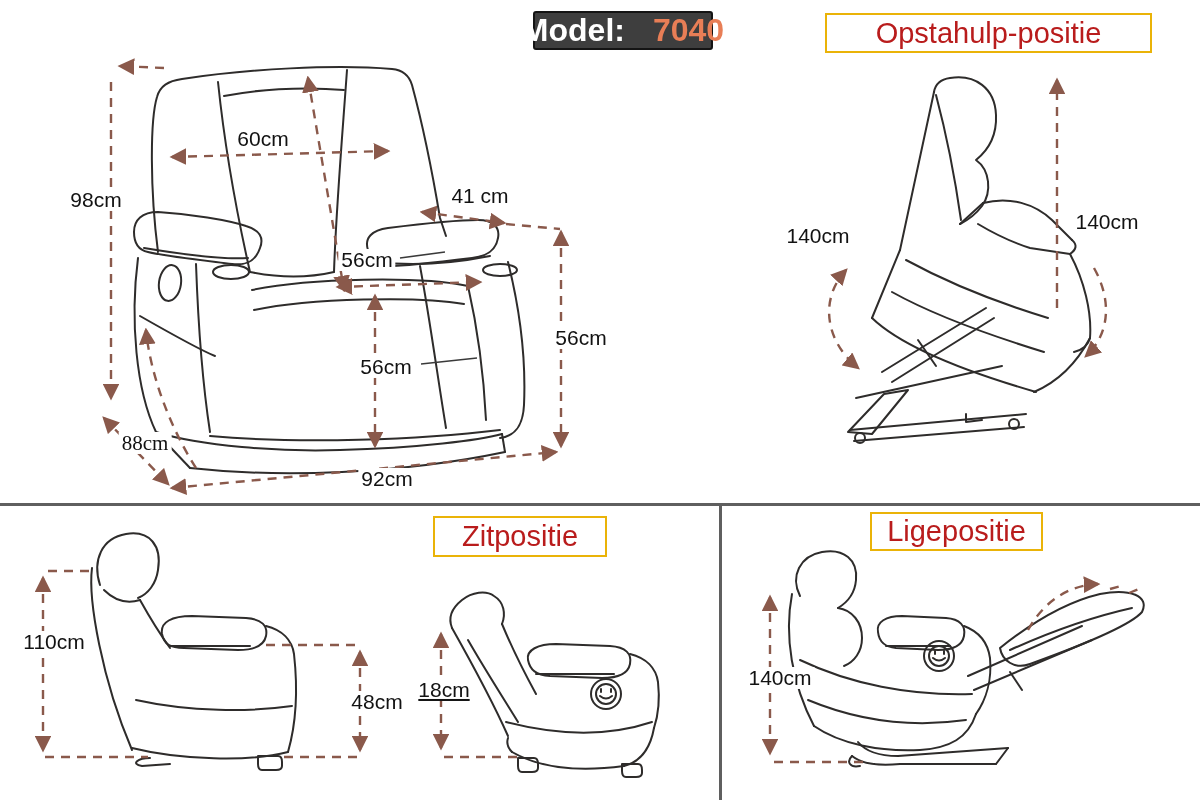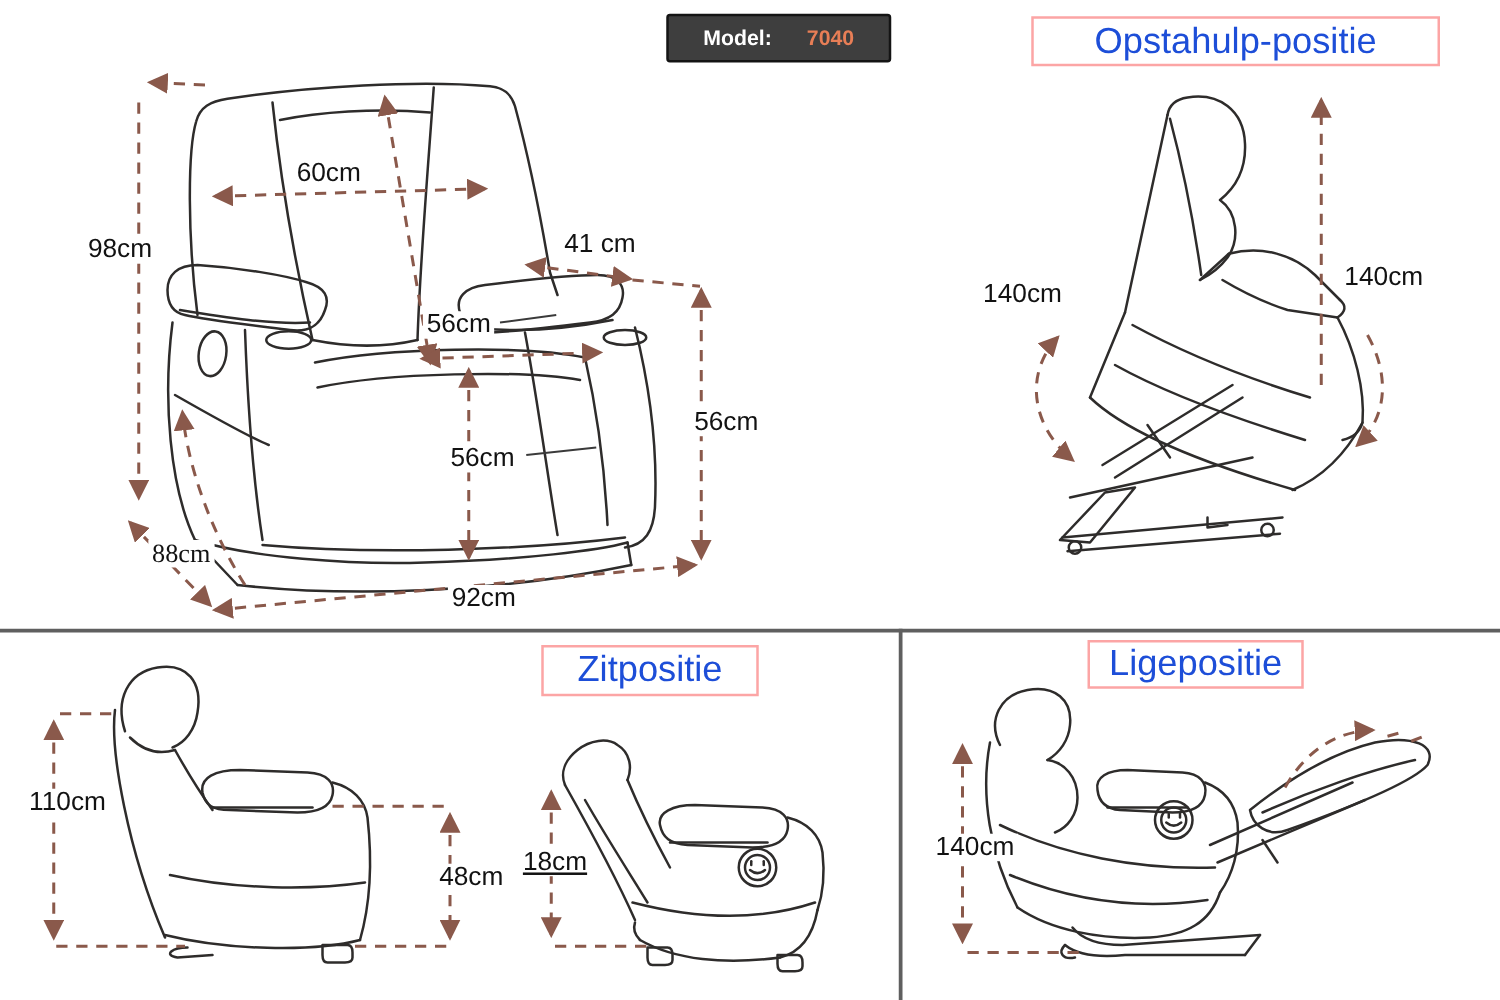--- a/index.html
+++ b/index.html
@@ -8,22 +8,22 @@
   }
   html,body{margin:0;padding:0;background:#fff;}
   body{width:1200px;height:800px;font-family:"Liberation Sans",sans-serif;}
   .stage{position:relative;width:1200px;height:800px;background:#fff;overflow:hidden;}
   svg.linework{position:absolute;left:0;top:0;}
   .art path,.art ellipse,.art circle{fill:none;stroke:var(--art);stroke-width:2;stroke-linecap:round;stroke-linejoin:round;}
   .dim path{fill:none;stroke:var(--dim);stroke-width:2.4;stroke-dasharray:9 7;}
   .leader path{fill:none;stroke:#3a3a3a;stroke-width:1.6;stroke-dasharray:none;}
   marker path{fill:var(--dim);stroke:none;}
   .dim-label{position:absolute;transform:translate(-50%,-50%);font-size:21px;color:#121212;background:#fff;padding:0 3px;white-space:nowrap;line-height:1.05;}
-  .title-box{position:absolute;border:2px solid #fca5a5;background:#fff;display:flex;align-items:center;justify-content:center;font-size:29px;color:#1d4ed8;box-sizing:border-box;}
-  .badge{position:absolute;left:533px;top:11px;width:180px;height:39px;background:var(--badge-bg);border:2px solid #141414;border-radius:3px;display:flex;align-items:center;justify-content:center;gap:8px;font-size:17px;font-weight:bold;box-sizing:border-box;}
+  .title-box{position:absolute;border:2px solid #eab308;background:#fff;display:flex;align-items:center;justify-content:center;font-size:29px;color:#b91c1c;box-sizing:border-box;}
+  .badge{position:absolute;left:533px;top:11px;width:180px;height:39px;background:var(--badge-bg);border:2px solid #141414;border-radius:3px;display:flex;align-items:center;justify-content:center;gap:8px;font-size:32px;font-weight:bold;box-sizing:border-box;}
   .badge .lbl{color:#ffffff;}
   .badge .val{color:var(--badge-val);margin-left:20px;}
   .divider-h{position:absolute;left:0;top:503px;width:1200px;height:3px;background:var(--div);}
   .divider-v{position:absolute;left:719px;top:503px;width:3px;height:297px;background:var(--div);}
 </style>
 </head>
 <body>
 
 <div class="stage">
 

